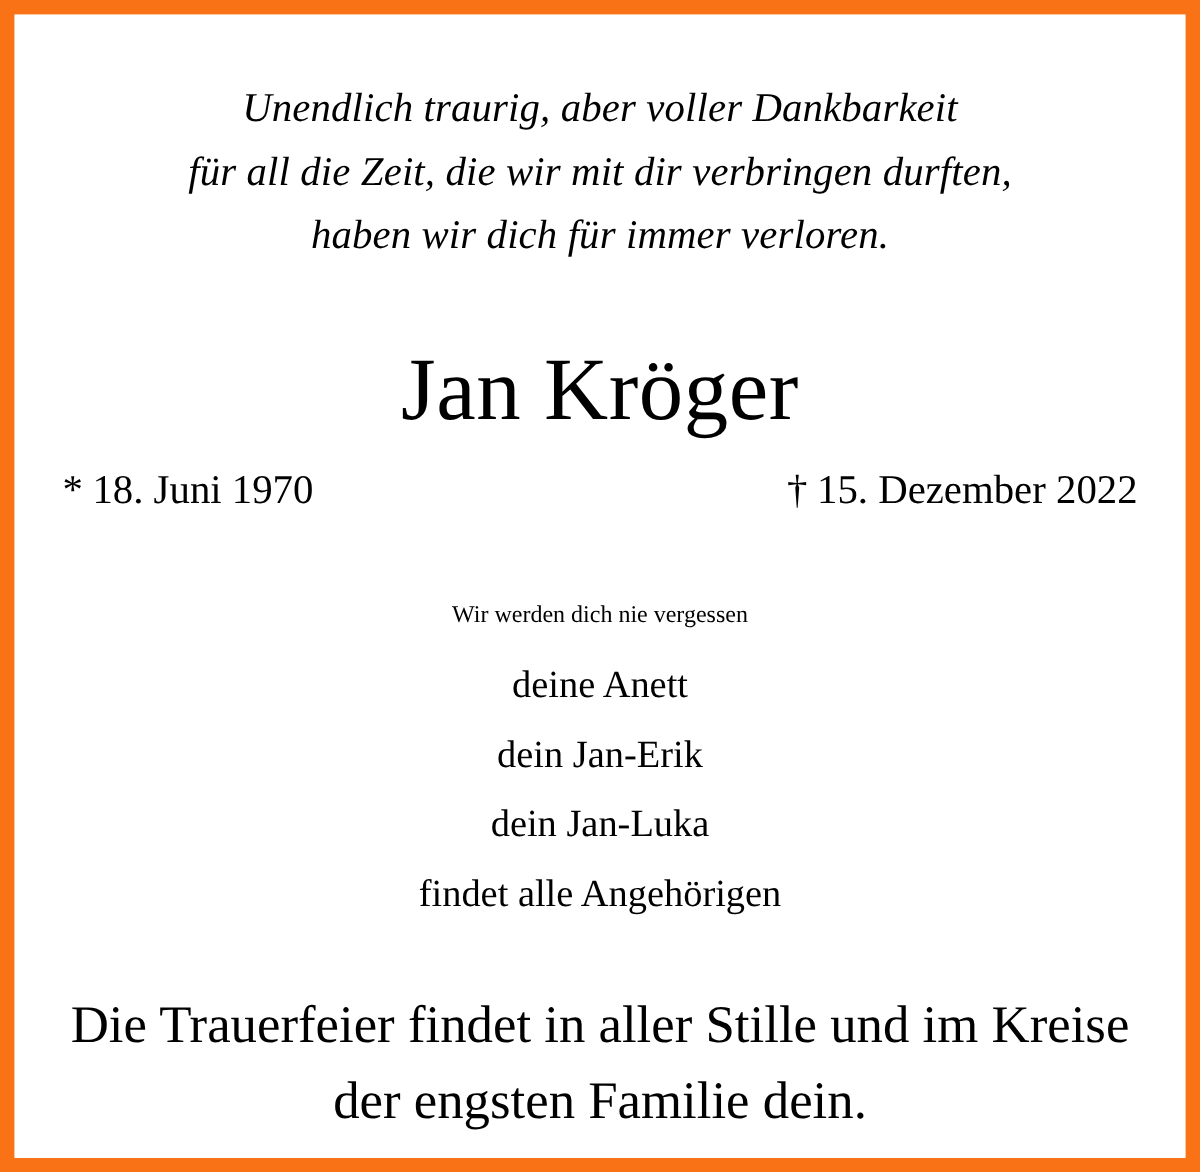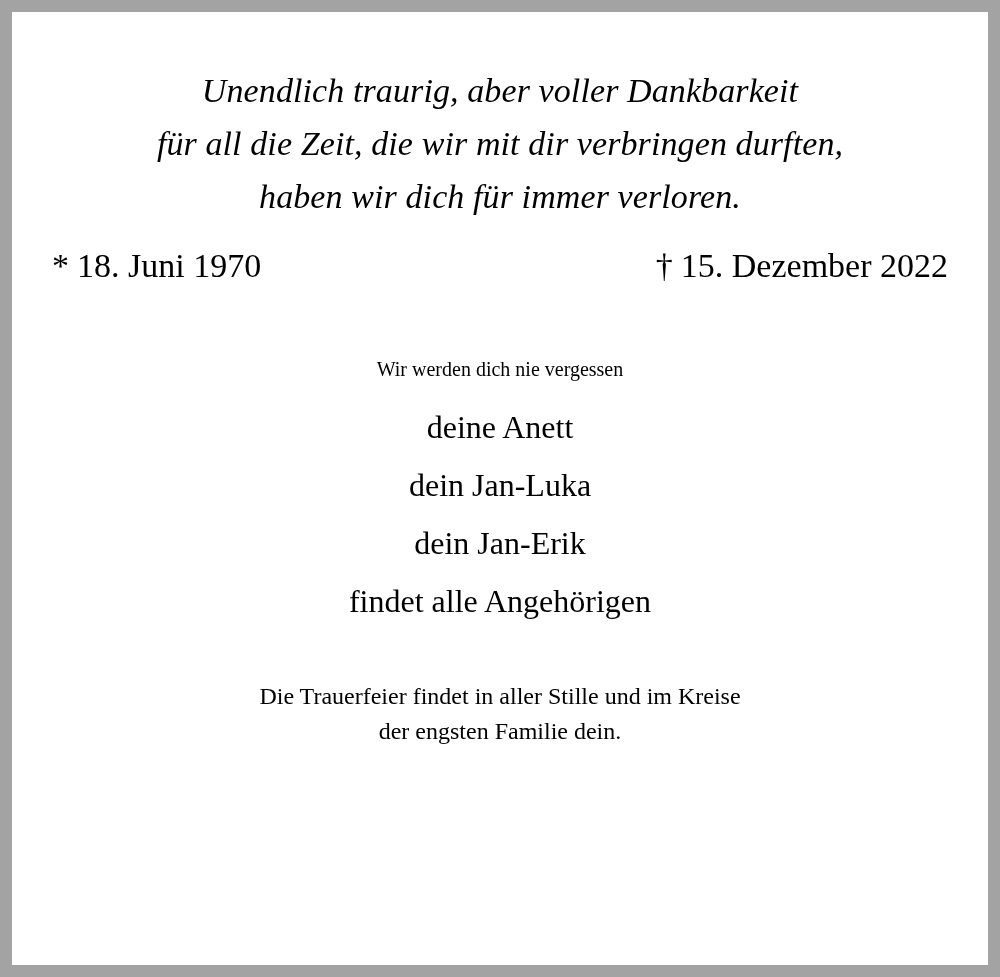--- a/index.html
+++ b/index.html
@@ -12,21 +12,21 @@
     height: 977px;
     font-family: "Liberation Serif", "DejaVu Serif", serif;
     color: #000000;
     overflow: hidden;
   }
   .obituary-card {
     box-sizing: border-box;
     width: 1000px;
     height: 977px;
     background: #ffffff;
-    border: 12px solid #a3a3a3;
+    border: 12px solid #f97316;
     padding: 52px 40px 0 40px;
     text-align: center;
     display: block;
   }
   .verse {
     font-style: italic;
     font-size: 34px;
     line-height: 1.56;
     margin: 0 auto;
     max-width: 880px;
@@ -72,54 +72,55 @@
     display: block;
     font-size: 32px;
     margin-bottom: 22px;
     margin-top: 26px;
   }
   .mourner:last-child {
     margin-bottom: 0;
   }
   .ceremony {
     margin-top: 62px;
-    font-size: 24px;
+    font-size: 44px;
     line-height: 1.45;
   }
   .ceremony-line {
     display: block;
     white-space: nowrap;
   }
 </style>
 </head>
 <body>
 
 <div class="obituary-card">
 
   <div class="verse">
     <span class="verse-line">Unendlich traurig, aber voller Dankbarkeit</span>
     <span class="verse-line">für all die Zeit, die wir mit dir verbringen durften,</span>
     <span class="verse-line">haben wir dich für immer verloren.</span>
   </div>
 
+  <div class="name">Jan Kröger</div>
 
   <div class="dates">
     <span class="date-item">
       <span class="symbol">*</span><span>18. Juni 1970</span>
     </span>
     <span class="date-item">
       <span class="symbol">†</span><span>15. Dezember 2022</span>
     </span>
   </div>
 
   <div class="remembrance">
     <span class="remembrance-lead">Wir werden dich nie vergessen</span>
     <span class="mourner">deine Anett</span>
+    <span class="mourner">dein Jan-Erik</span>
     <span class="mourner">dein Jan-Luka</span>
-    <span class="mourner">dein Jan-Erik</span>
     <span class="mourner">findet alle Angehörigen</span>
   </div>
 
   <div class="ceremony">
     <span class="ceremony-line">Die Trauerfeier findet in aller Stille und im Kreise</span>
     <span class="ceremony-line">der engsten Familie dein.</span>
   </div>
 
 </div>
 

